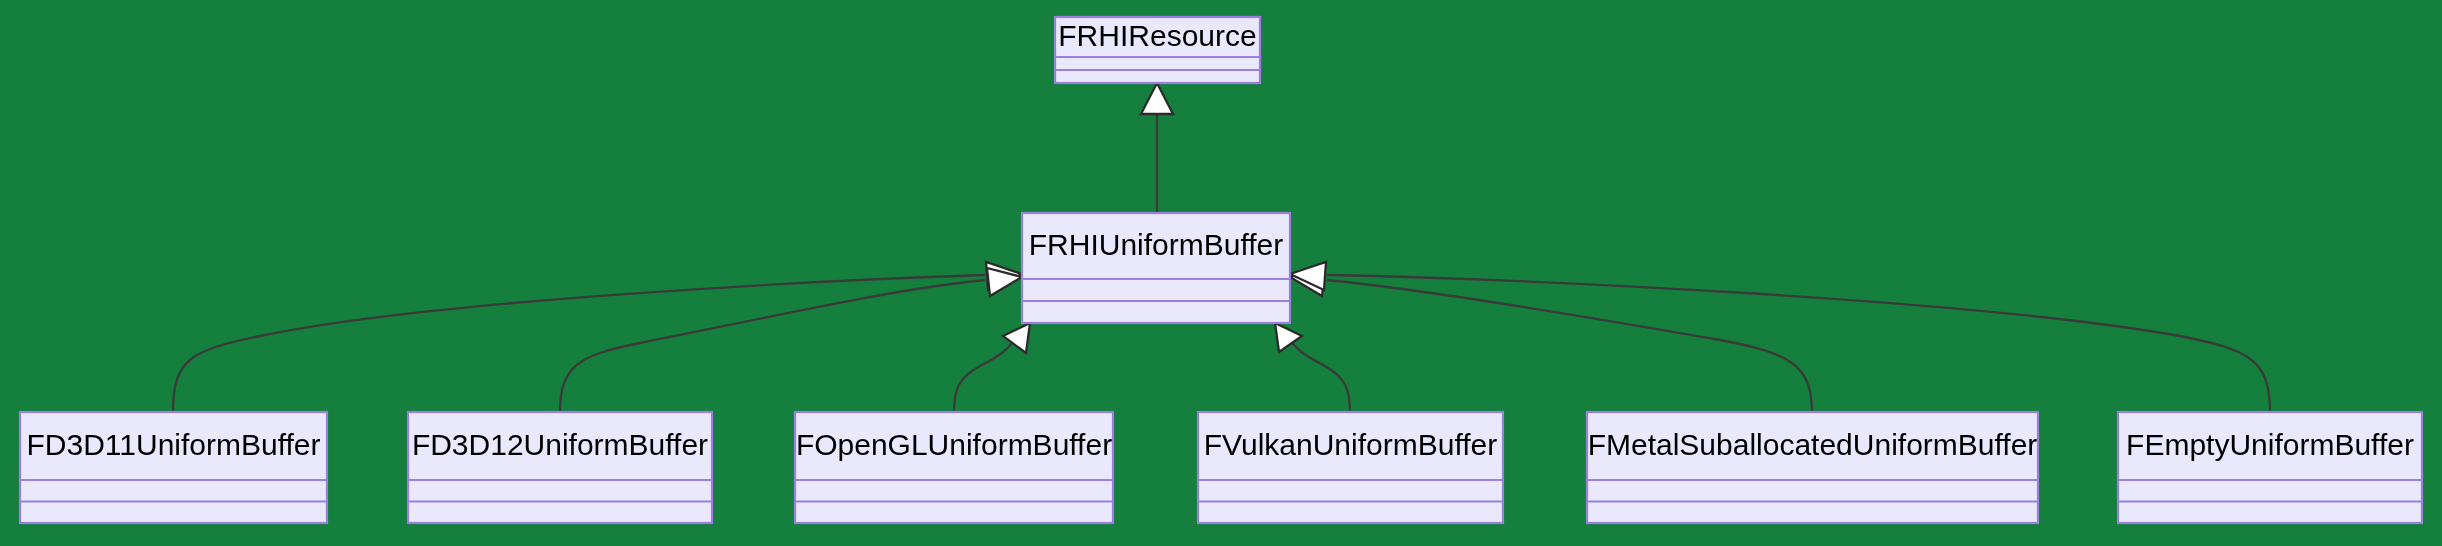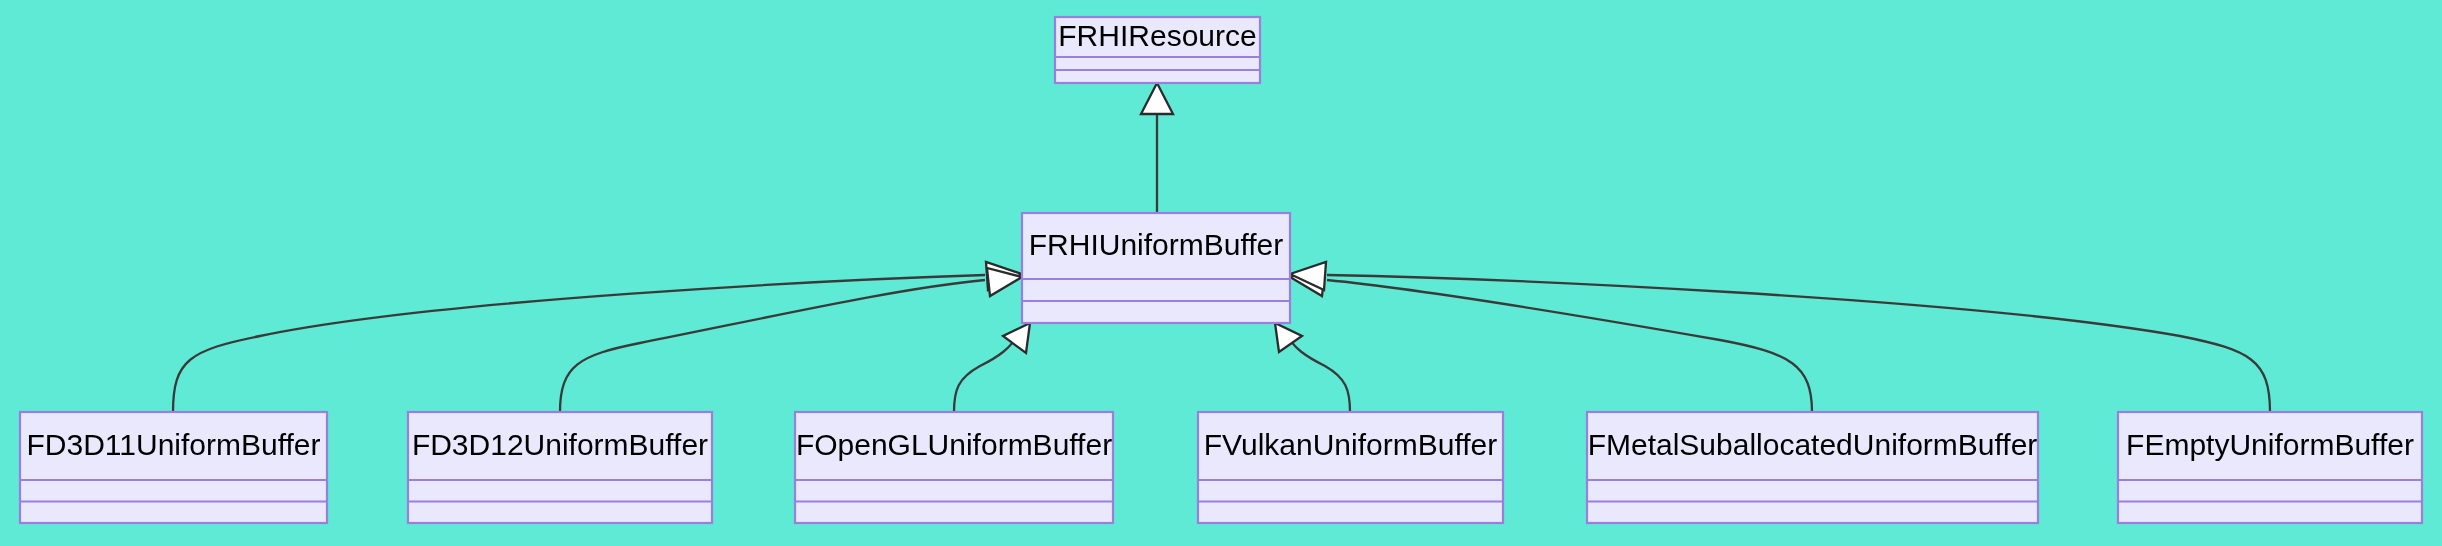--- a/index.html
+++ b/index.html
@@ -7,21 +7,21 @@
     padding: 0;
     background: #ffffff;
   }
   body {
     font-family: "Liberation Sans", sans-serif;
   }
   #diagram-root {
     position: relative;
     width: 2442px;
     height: 546px;
-    background: #5eead4;
+    background: #15803d;
     overflow: hidden;
   }
   svg#uml-canvas {
     position: absolute;
     left: 0;
     top: 0;
     width: 2442px;
     height: 546px;
     display: block;
   }

